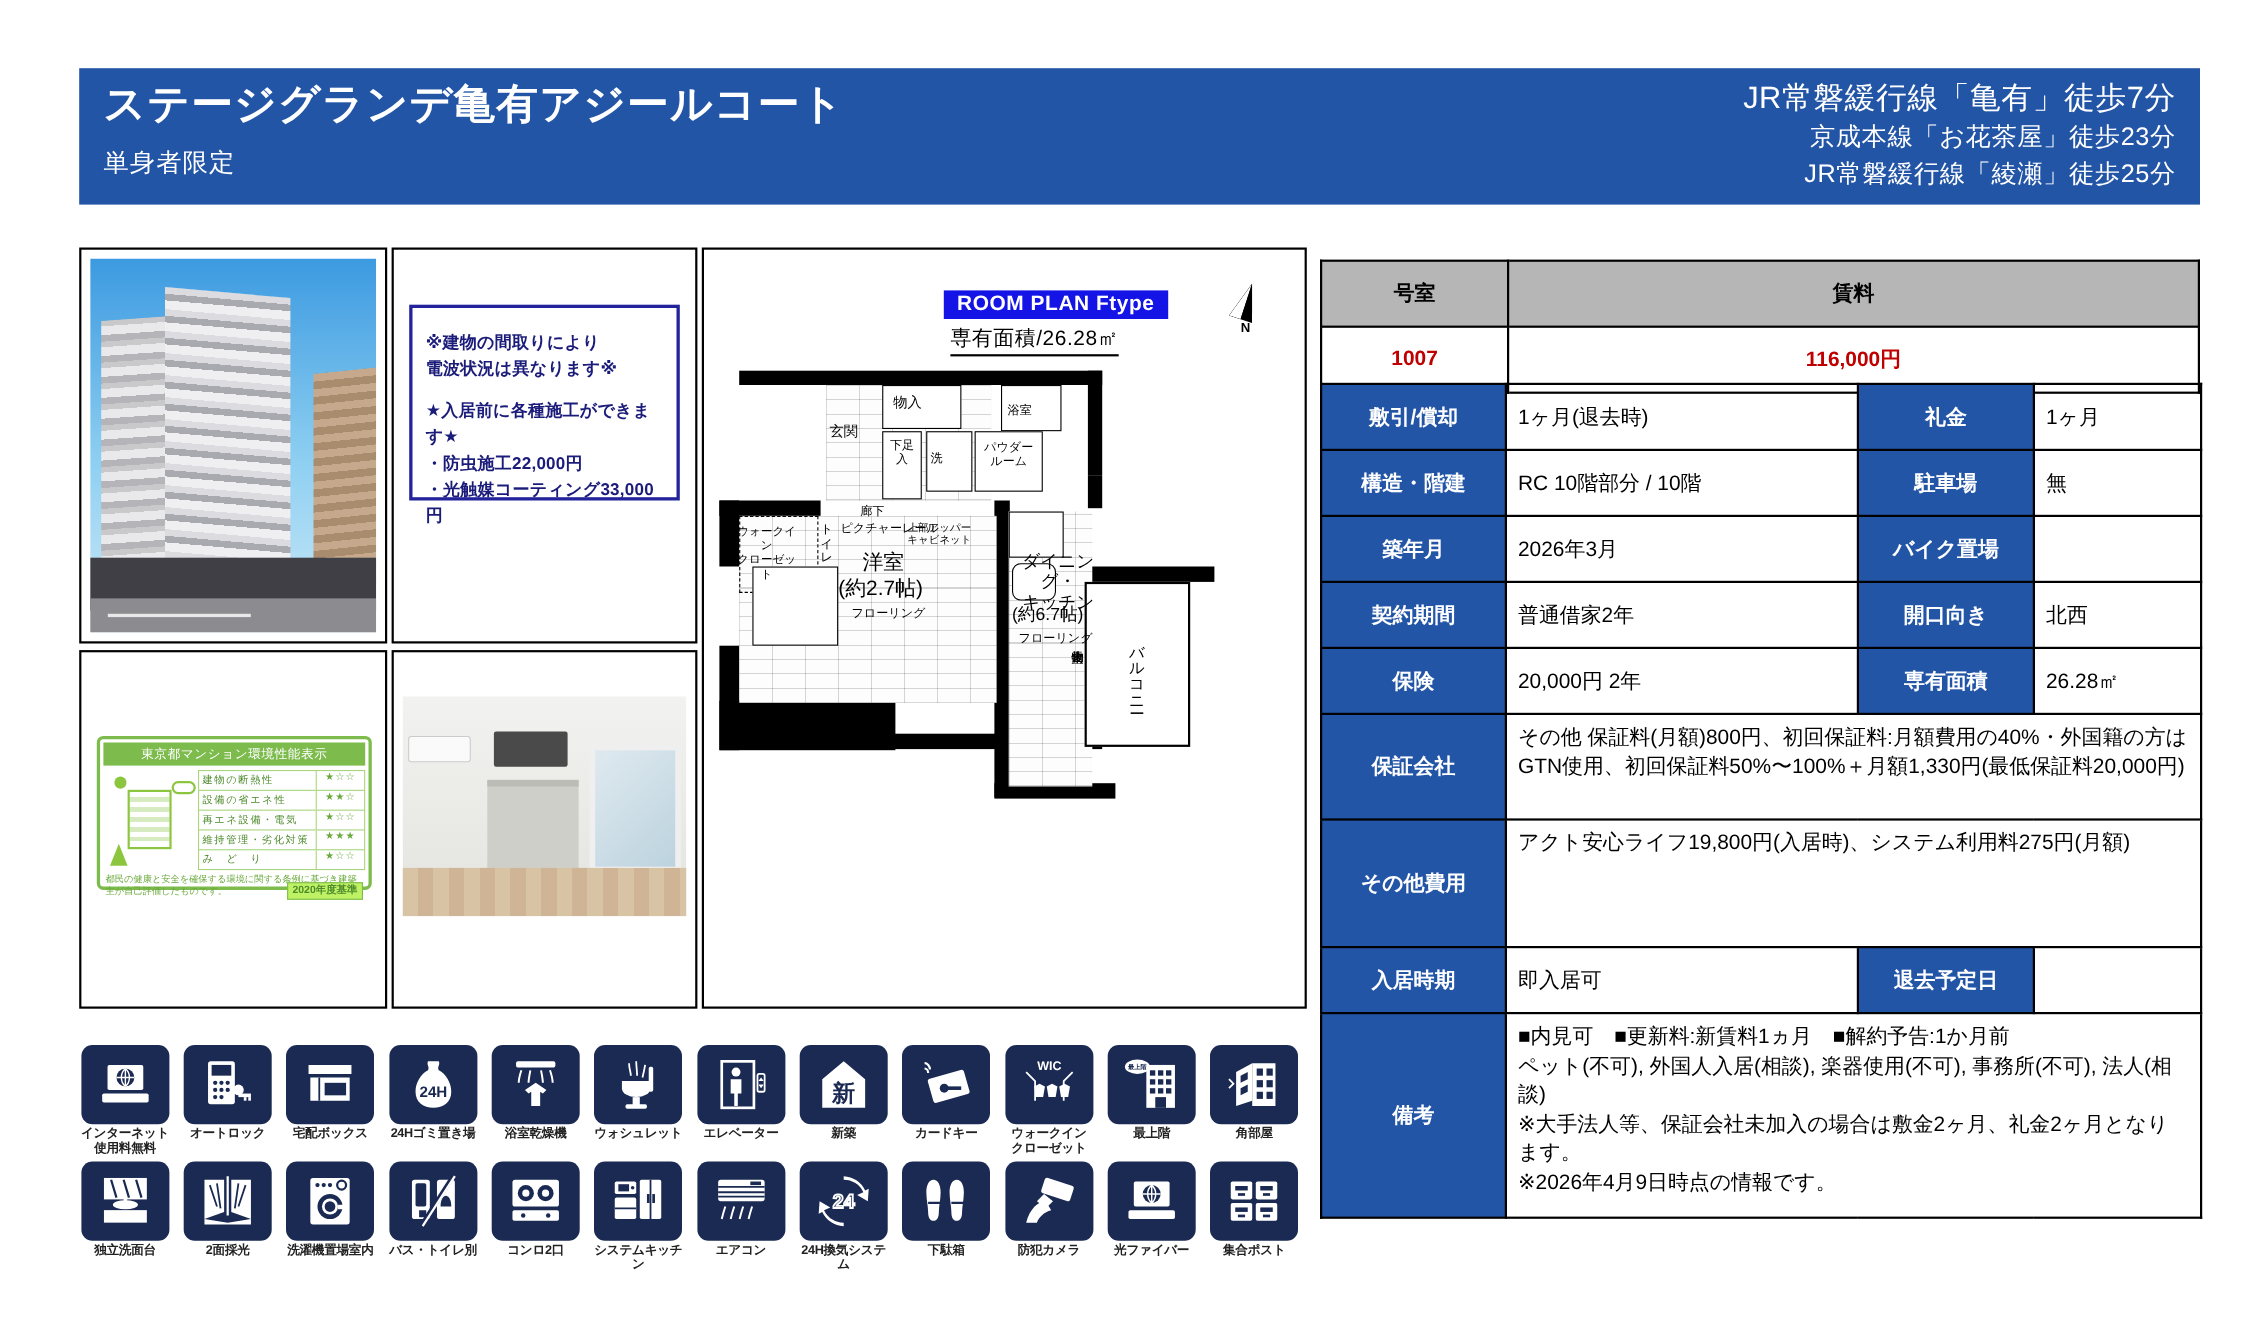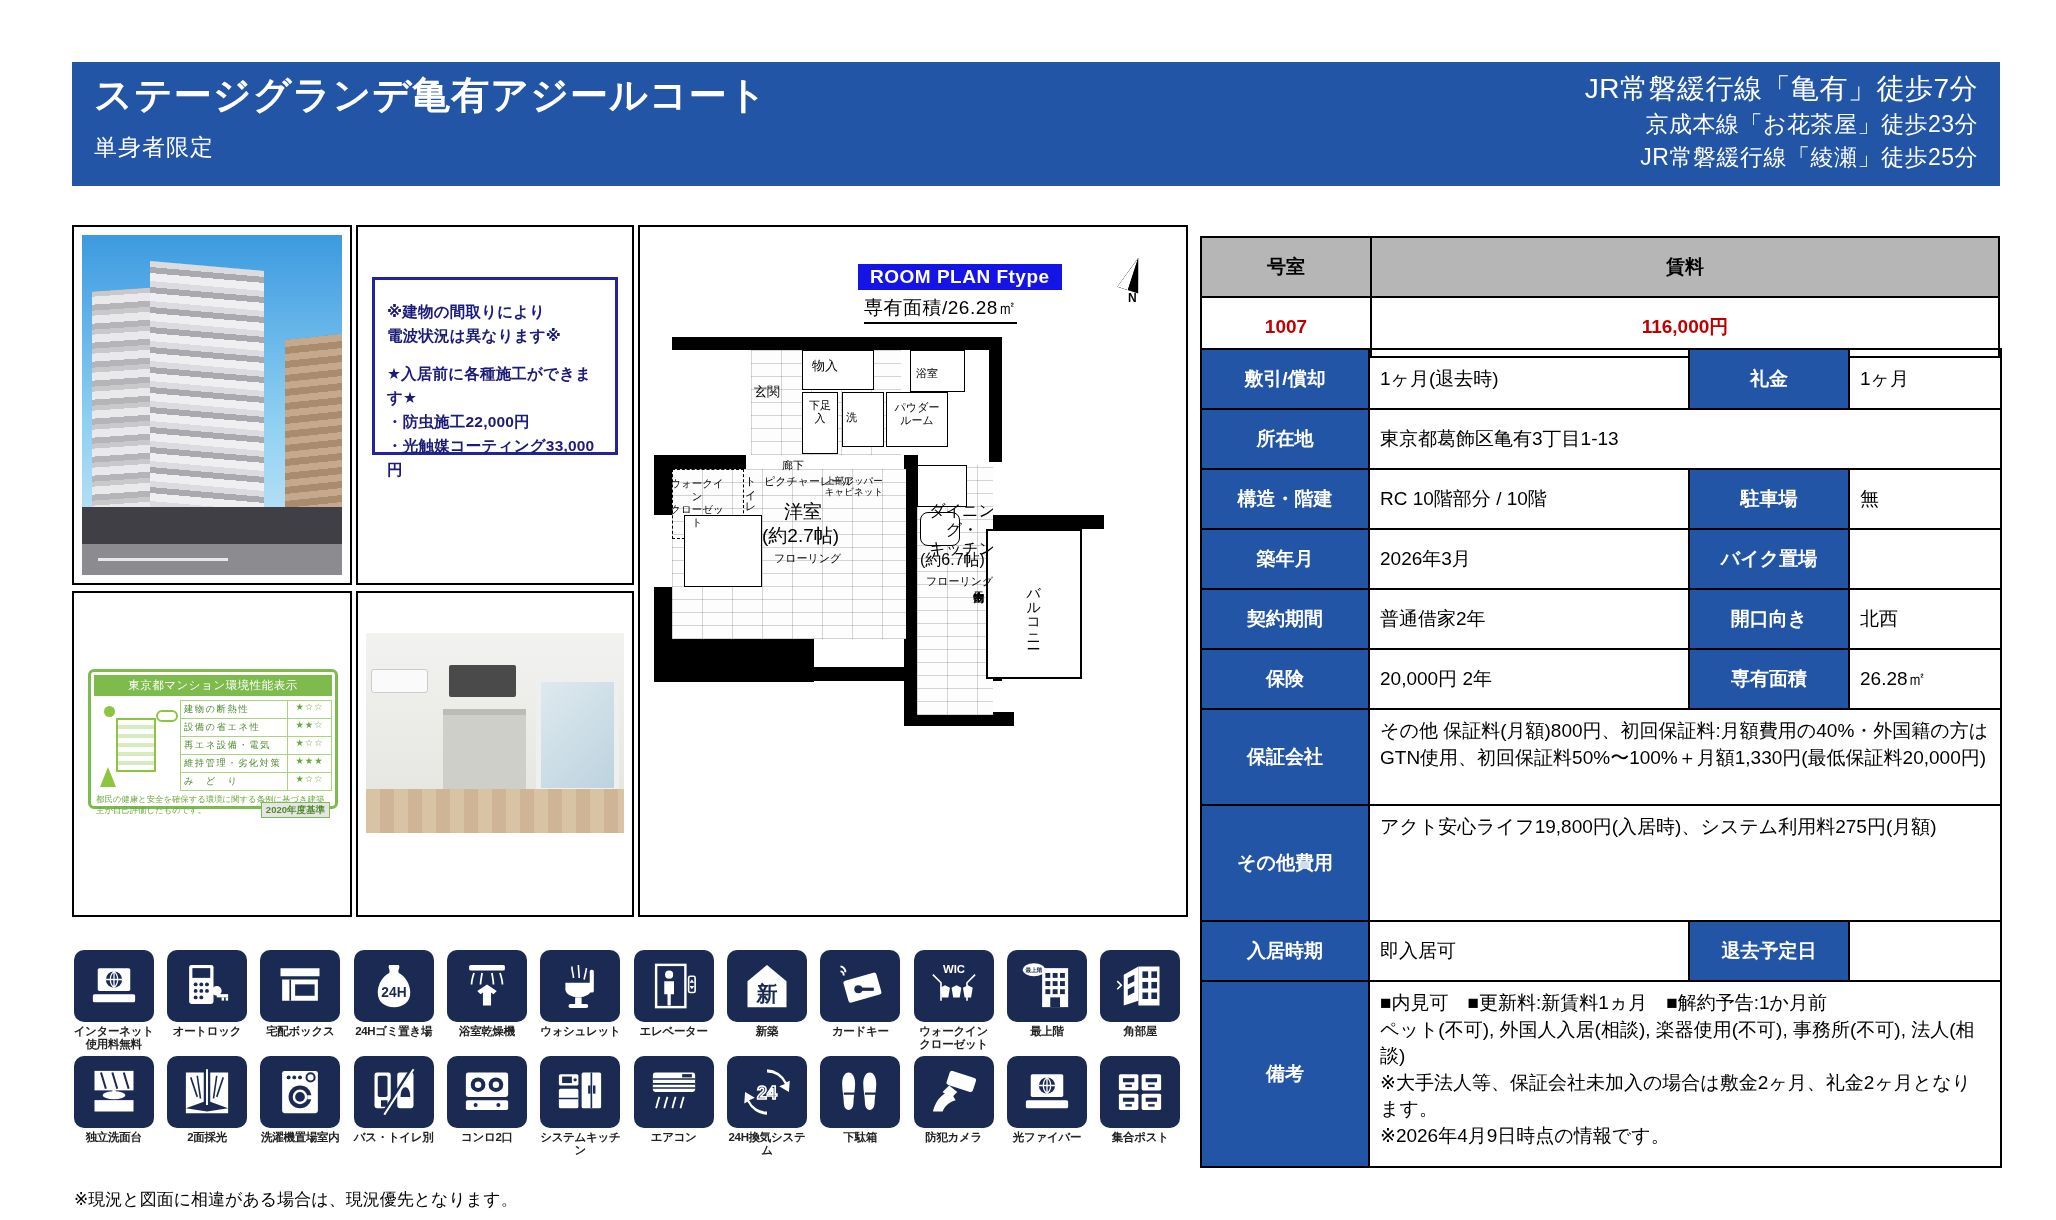--- a/index.html
+++ b/index.html
@@ -78,21 +78,21 @@
   .eco-ill .tree { position:absolute; left:6px; bottom:4px; width:0;height:0;
                    border-left:8px solid transparent;border-right:8px solid transparent;border-bottom:20px solid #8cc63f;}
   .eco-ill .cloud { position:absolute; right:2px; top:10px; width:22px; height:12px; border:2px solid #8cc63f; border-radius:10px;}
   .eco-rows { flex:1; }
   .eco-row { display:flex; border:1px solid #a9d67c; border-bottom:none; font-size:9.3px; }
   .eco-row:last-child { border-bottom:1px solid #a9d67c; }
   .eco-rl { flex:1; color:#4e8a2c; padding:2px 3px; letter-spacing:1.5px; white-space:nowrap; }
   .eco-rs { width:44px; text-align:center; color:#6aa93c; border-left:1px solid #a9d67c; letter-spacing:1px;}
   .eco-foot { font-size:8.4px; color:#6aa93c; line-height:1.3; margin-top:3px; padding-left:2px; position:relative;}
   .eco-badge { position:absolute; right:2px; bottom:-2px; border:1.5px solid #7cbb4c; color:#4e8a2c;
-               font-size:9.5px; font-weight:700; padding:1px 4px; background:#e5e5e5;}
+               font-size:9.5px; font-weight:700; padding:1px 4px; background:#bef264;}
 
   
   #fp-inner { position:absolute; inset:6px; }
   .fp-label-roomplan { position:absolute; left: 212px; top: 31px; background:#1414e6; color:#fff;
                        font-size: 19px; font-weight:700; padding: 2px 12px; letter-spacing:0.5px;}
   .fp-area { position:absolute; left: 218px; top: 62px; font-size: 19px; color:#000;
              border-bottom: 2px solid #000; padding-bottom:1px; letter-spacing:0.5px;}
   .fp-compass { position:absolute; right: 22px; top: 24px; width: 44px; height:52px; }
   .fp-compass .needle { position:absolute; left:8px; top:0; width:0;height:0;
       border-left:11px solid transparent;border-right:11px solid transparent;border-bottom:34px solid #000;
@@ -324,24 +324,20 @@
         <col style="width:152px">
     </colgroup>
     <tbody>
     <tr>
       <td class="th-blue">敷引/償却</td>
       <td>1ヶ月(退去時)</td>
       <td class="th-blue">礼金</td>
       <td>1ヶ月</td>
     </tr>
     <tr>
-      <td class="th-blue">所在地</td>
-      <td colspan="3">東京都葛飾区亀有3丁目1-13</td>
-    </tr>
-    <tr>
       <td class="th-blue">構造・階建</td>
       <td>RC 10階部分 / 10階</td>
       <td class="th-blue">駐車場</td>
       <td>無</td>
     </tr>
     <tr>
       <td class="th-blue">築年月</td>
       <td>2026年3月</td>
       <td class="th-blue">バイク置場</td>
       <td></td>
@@ -788,15 +784,14 @@
                   <rect x="42" y="47" width="8" height="3"></rect>
                 </g>
               </svg>
         </span>
           </div>
         <div class="icon-cap">集合ポスト</div>
       </div>
     </div>
   </div>
 
-  <div id="disclaimer">※現況と図面に相違がある場合は、現況優先となります。</div>
 
 </div>
 
 </body></html>

